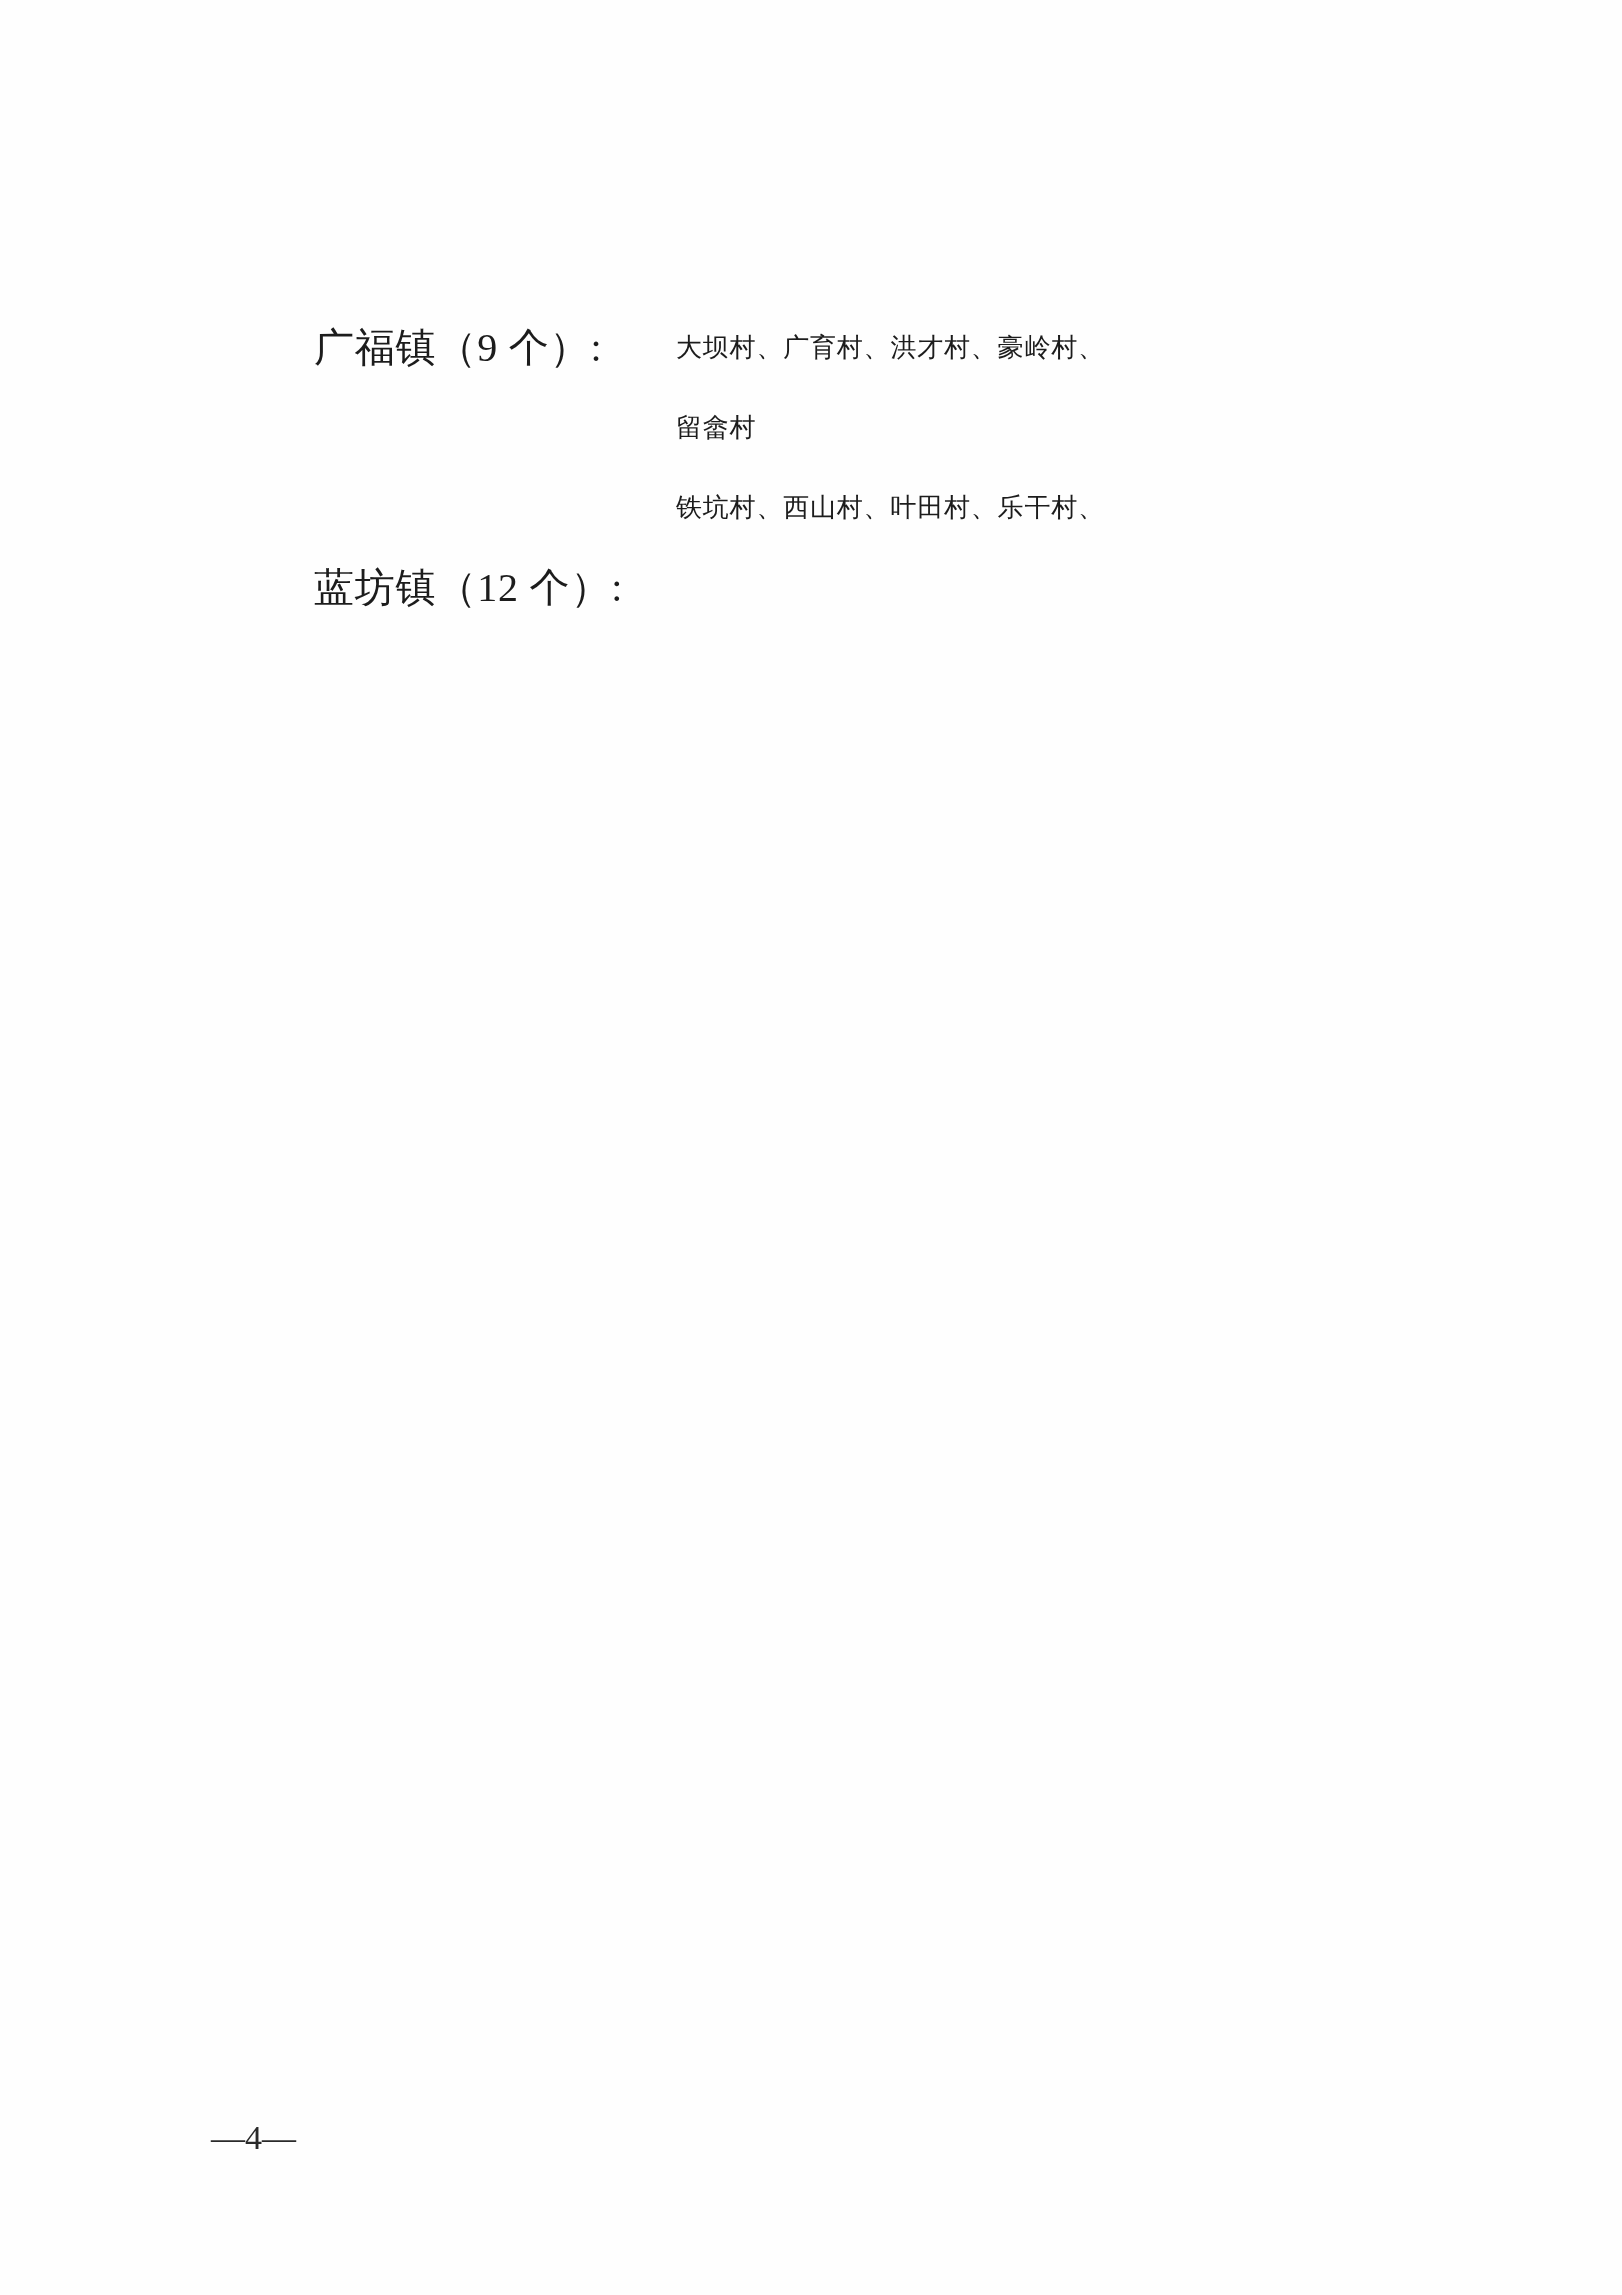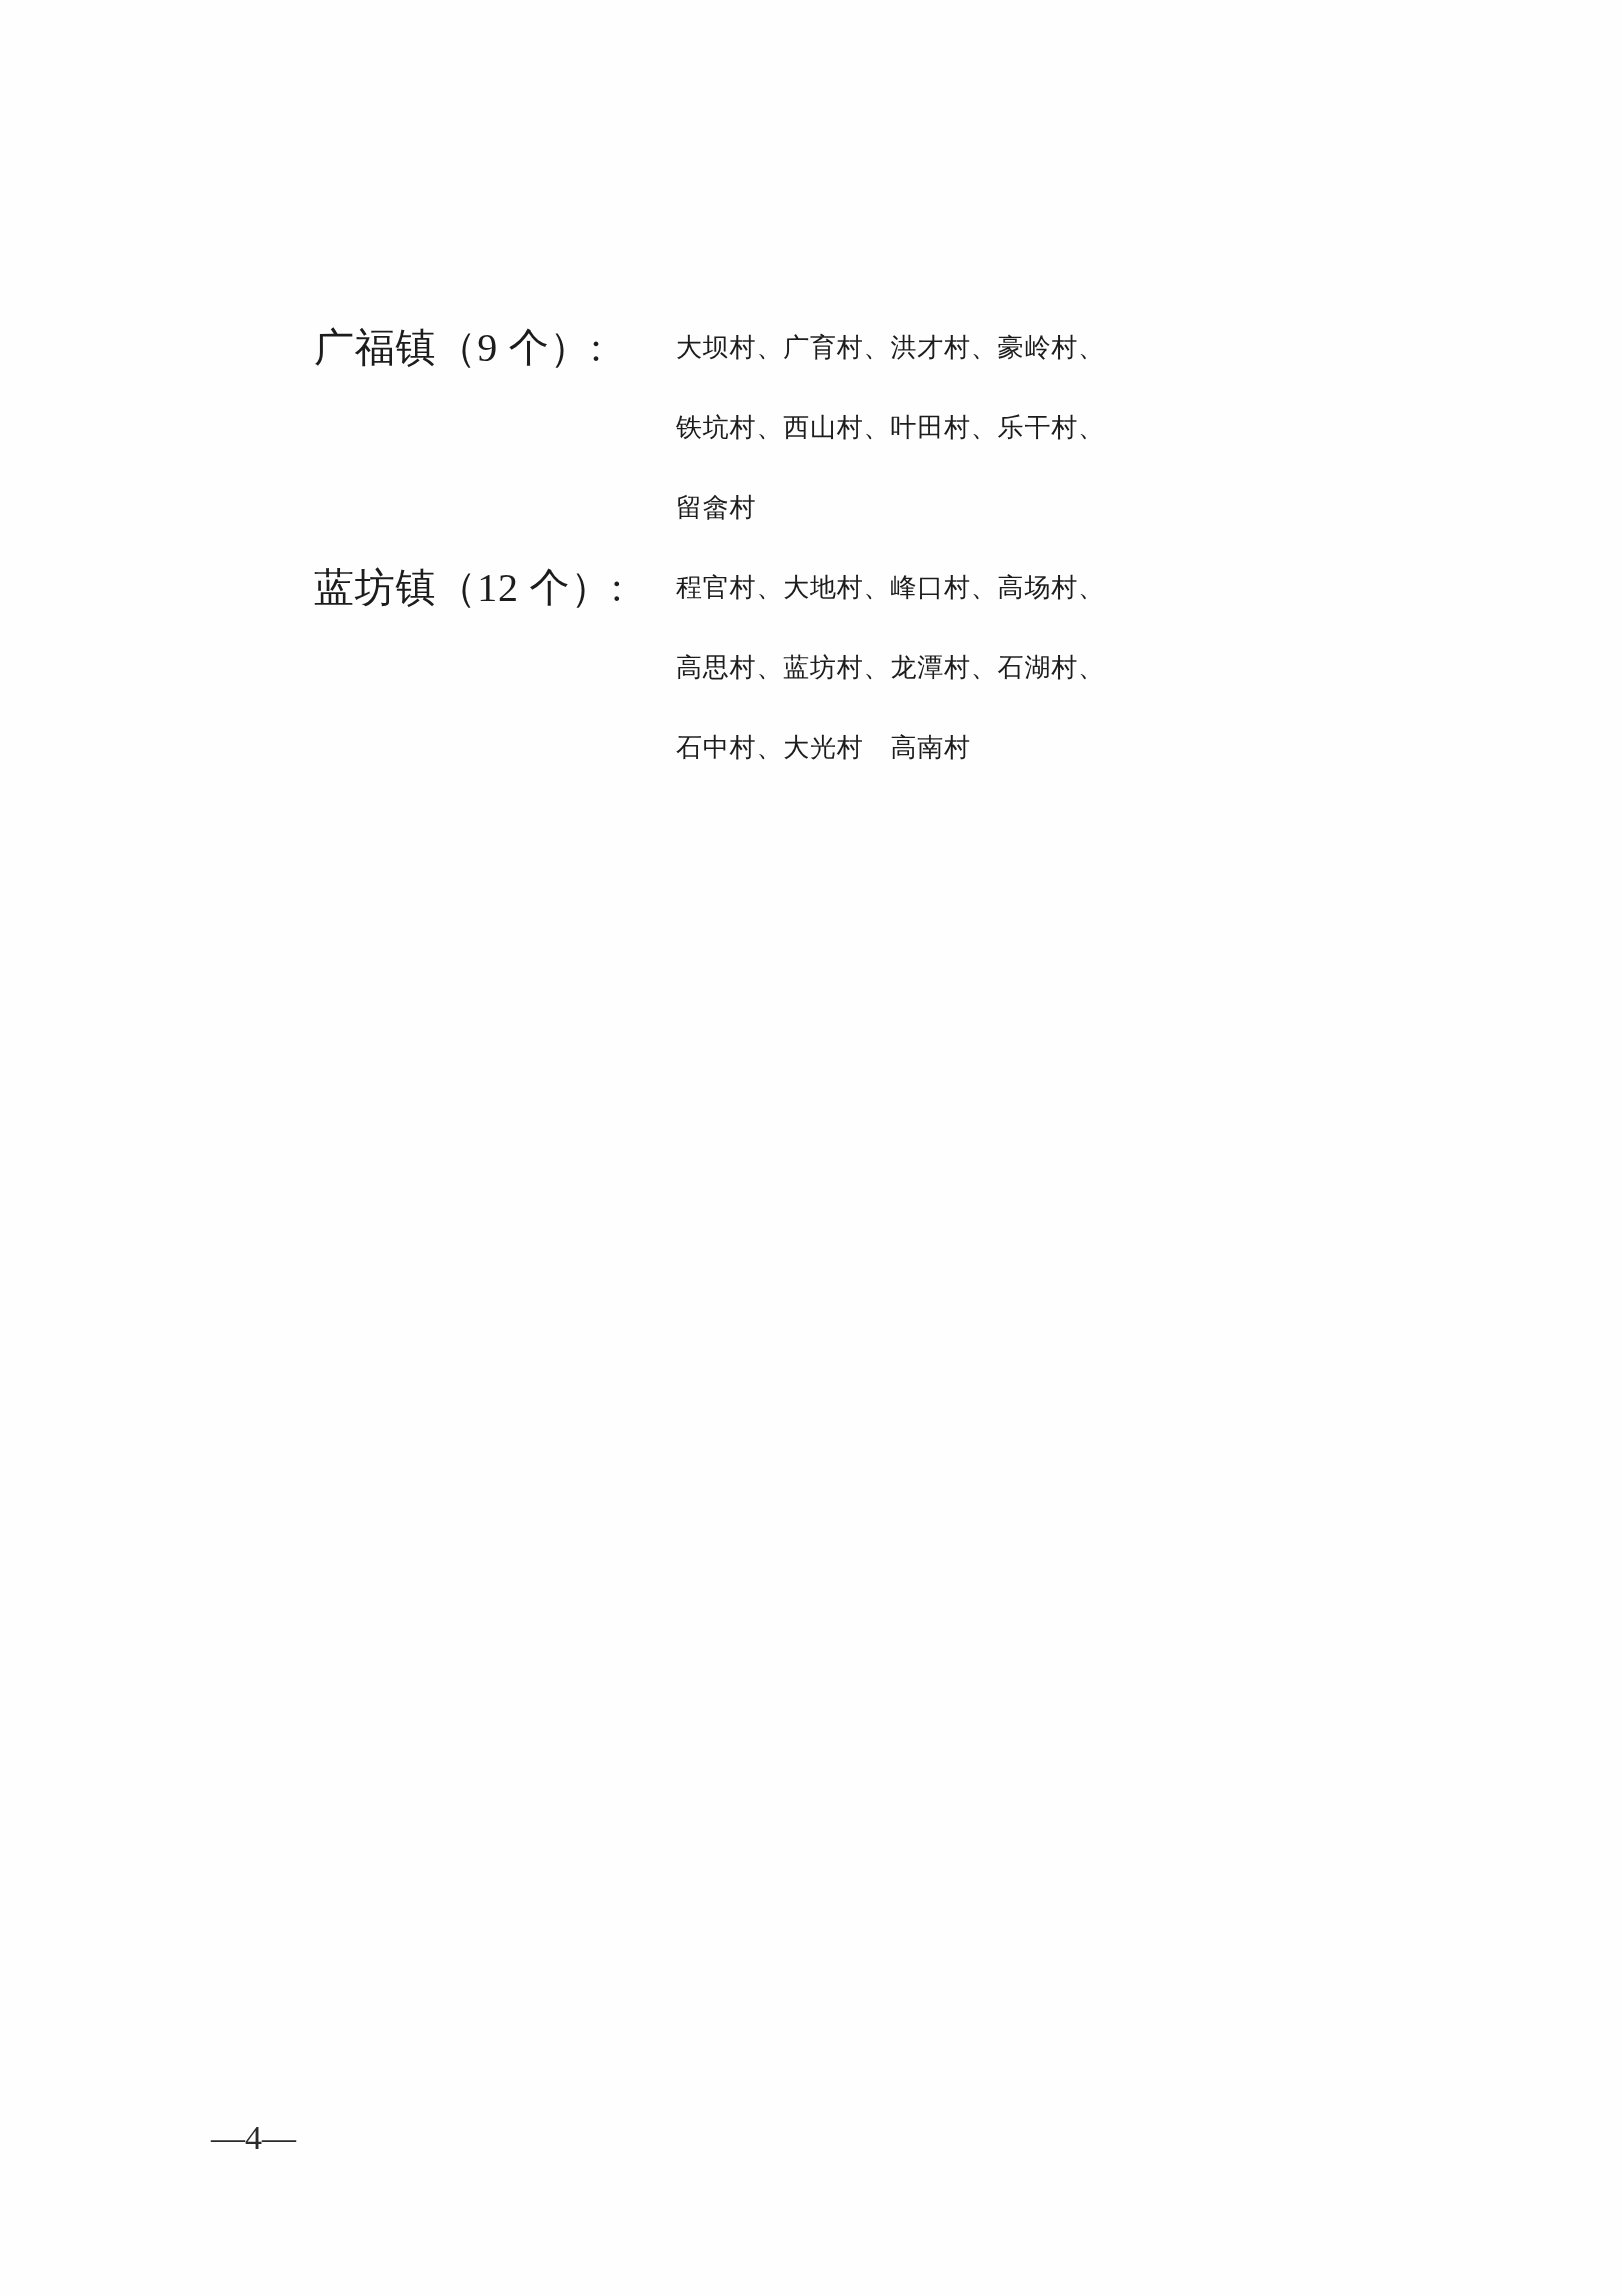--- a/index.html
+++ b/index.html
@@ -57,32 +57,27 @@
 <body>
 
 <div class="page">
 
   <div class="content">
 
     <div class="group">
       <div class="town-label">广福镇（9 个）:</div>
       <div class="villages">
         <div class="village-line">大坝村、广育村、洪才村、豪岭村、</div>
+        <div class="village-line">留畲村</div>
         <div class="village-line">铁坑村、西山村、叶田村、乐干村、</div>
-        <div class="village-line">留畲村</div>
       </div>
     </div>
 
     <div class="group">
       <div class="town-label">蓝坊镇（12 个）:</div>
-      <div class="villages">
-        <div class="village-line">程官村、大地村、峰口村、高场村、</div>
-        <div class="village-line">高思村、蓝坊村、龙潭村、石湖村、</div>
-        <div class="village-line">石中村、大光村　高南村</div>
-      </div>
     </div>
 
 
   </div>
 
   <div class="page-number">—4—</div>
 
 </div>
 
 

